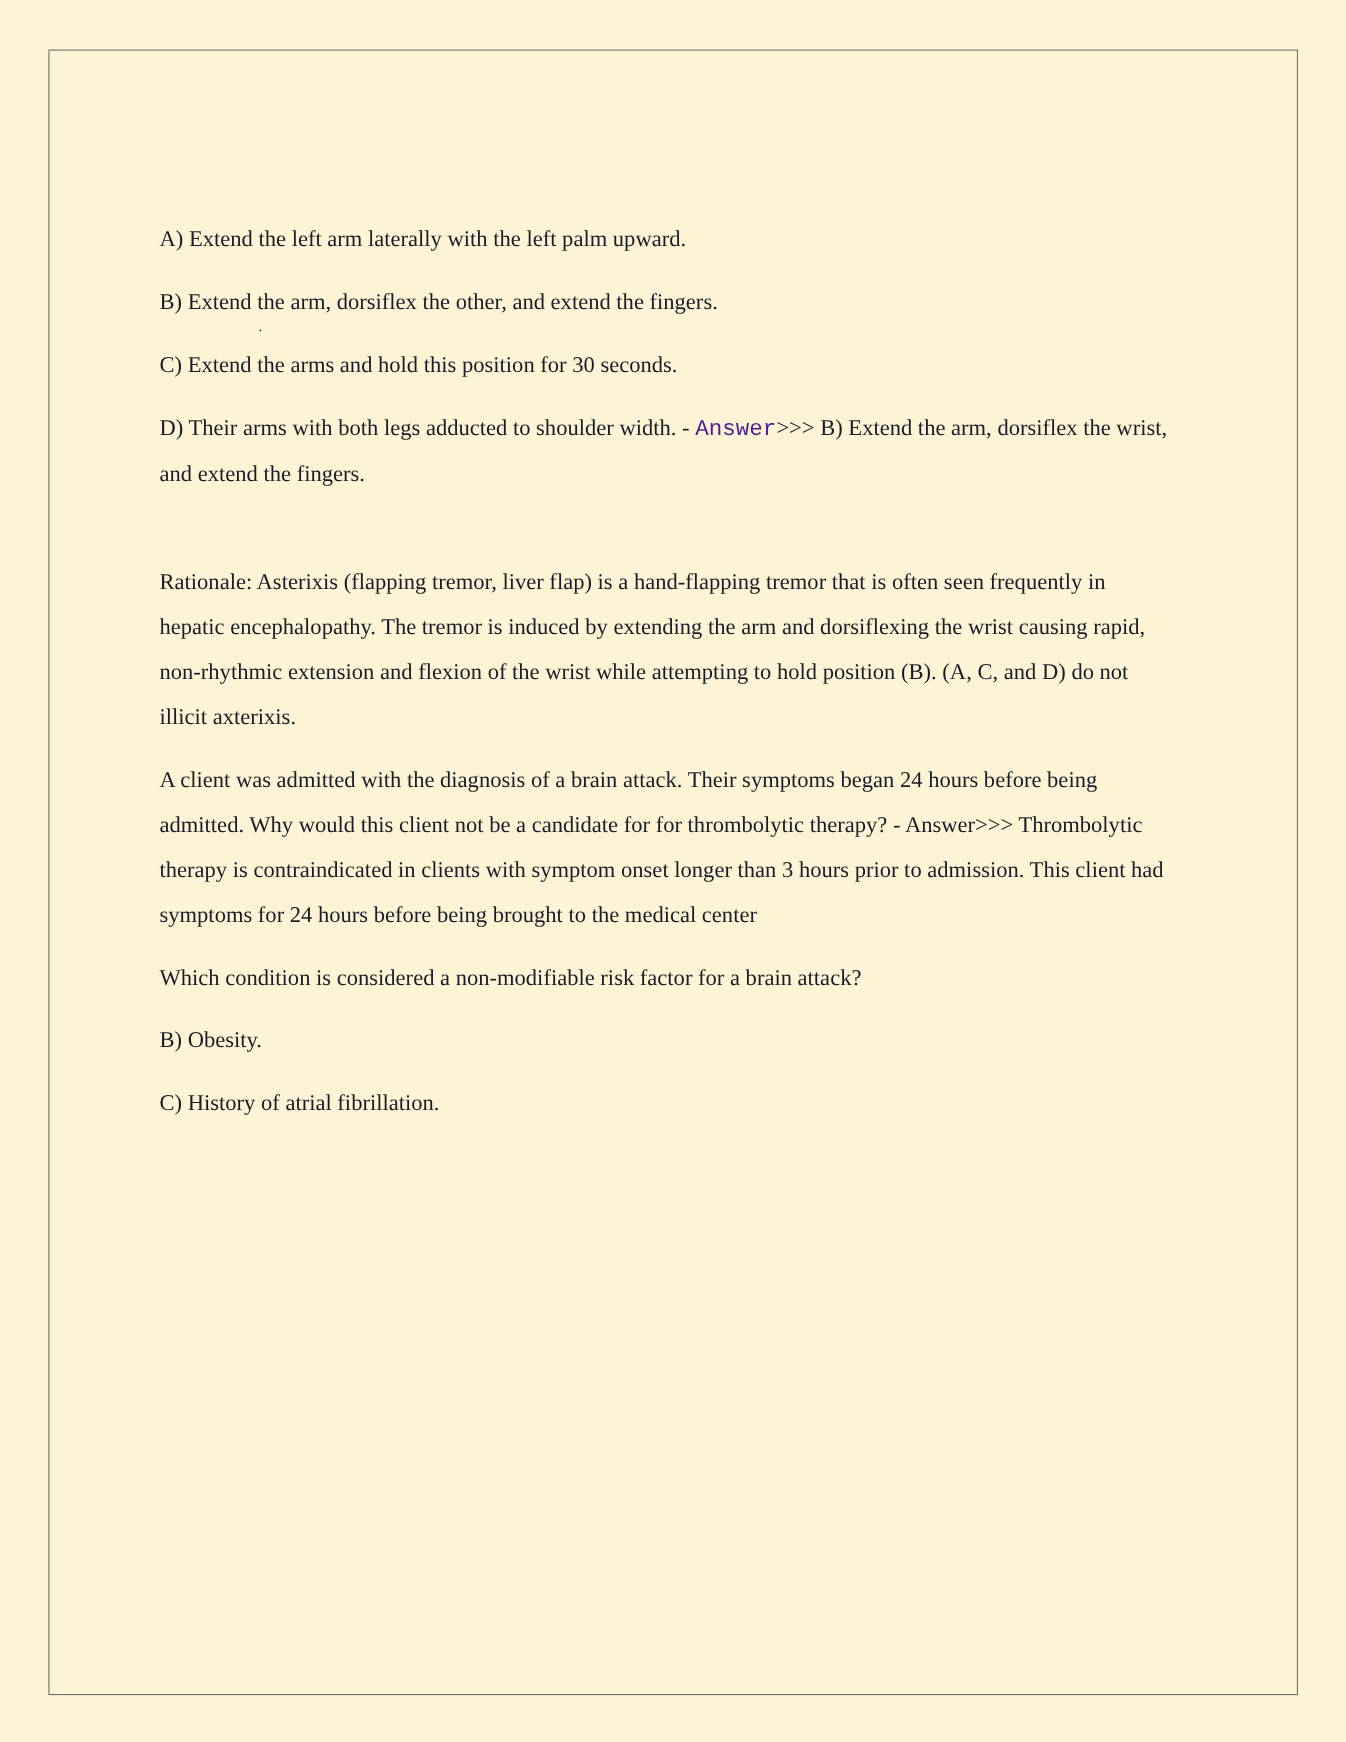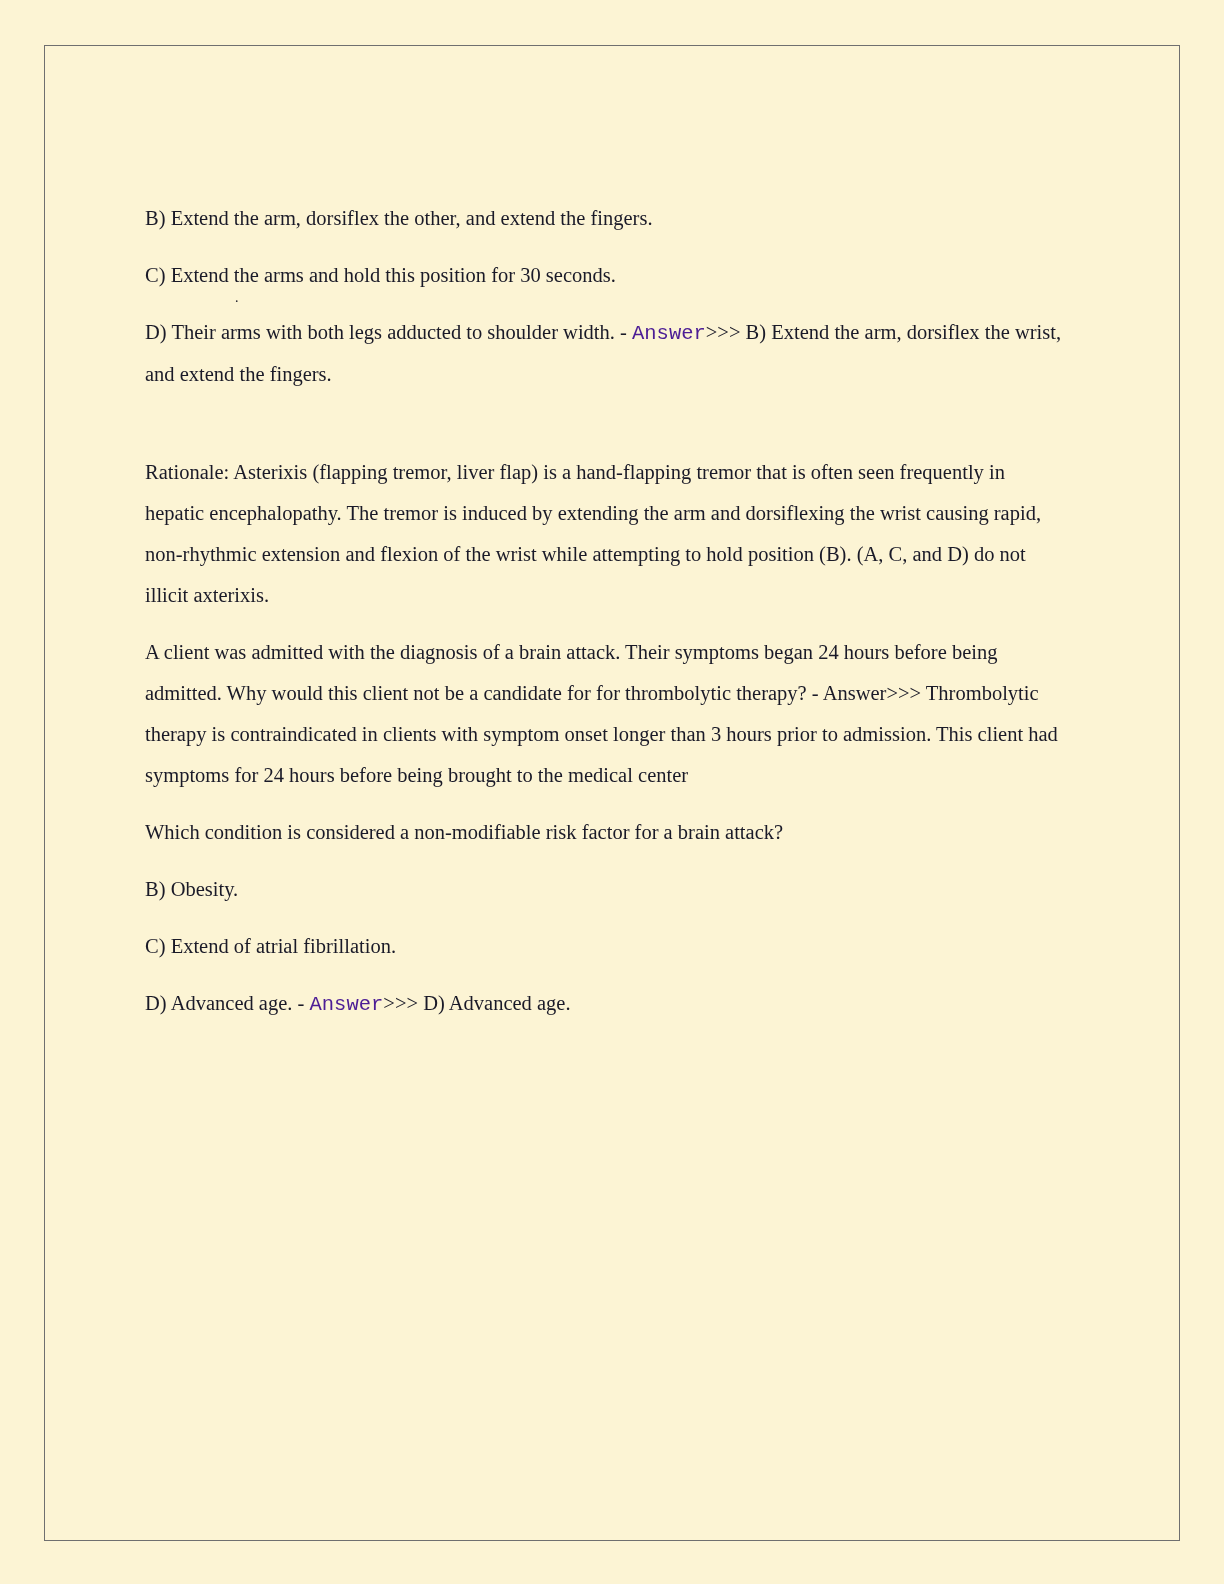--- a/index.html
+++ b/index.html
@@ -40,35 +40,35 @@
   }
 </style>
 </head>
 <body>
 
 <div class="page">
   <span class="stray">.</span>
 
   <div class="content">
 
+    <p class="para"><span>A) Extend the left arm laterally with the left palm upward.</span></p>
 
     <p class="para"><span>B) Extend the arm, dorsiflex the other, and extend the fingers.</span></p>
 
     <p class="para"><span>C) Extend the arms and hold this position for 30 seconds.</span></p>
 
     <p class="para"><span>D) Their arms with both legs adducted to shoulder width. - </span><span class="green">Answer</span><span>&gt;&gt;&gt; B) Extend the arm, dorsiflex the wrist, and extend the fingers.</span></p>
 
     <p class="para space-before"><span>Rationale: Asterixis (flapping tremor, liver flap) is a hand-flapping tremor that is often seen frequently in hepatic encephalopathy. The tremor is induced by extending the arm and dorsiflexing the wrist causing rapid, non-rhythmic extension and flexion of the wrist while attempting to hold position (B). (A, C, and D) do not illicit axterixis.</span></p>
 
     <p class="para"><span>A client was admitted with the diagnosis of a brain attack. Their symptoms began 24 hours before being admitted. Why would this client not be a candidate for for thrombolytic therapy? - Answer&gt;&gt;&gt; Thrombolytic therapy is contraindicated in clients with symptom onset longer than 3 hours prior to admission. This client had symptoms for 24 hours before being brought to the medical center</span></p>
 
 
     <p class="para"><span>Which condition is considered a non-modifiable risk factor for a brain attack?</span></p>
 
 
     <p class="para"><span>B) Obesity.</span></p>
 
-    <p class="para"><span>C) Extend of atrial fibrillation.</span></p>
+    <p class="para"><span>C) History of atrial fibrillation.</span></p>
 
-    <p class="para"><span>D) Advanced age. - </span><span class="green">Answer</span><span>&gt;&gt;&gt; D) Advanced age.</span></p>
 
   </div>
 </div>
 
 </body></html>

